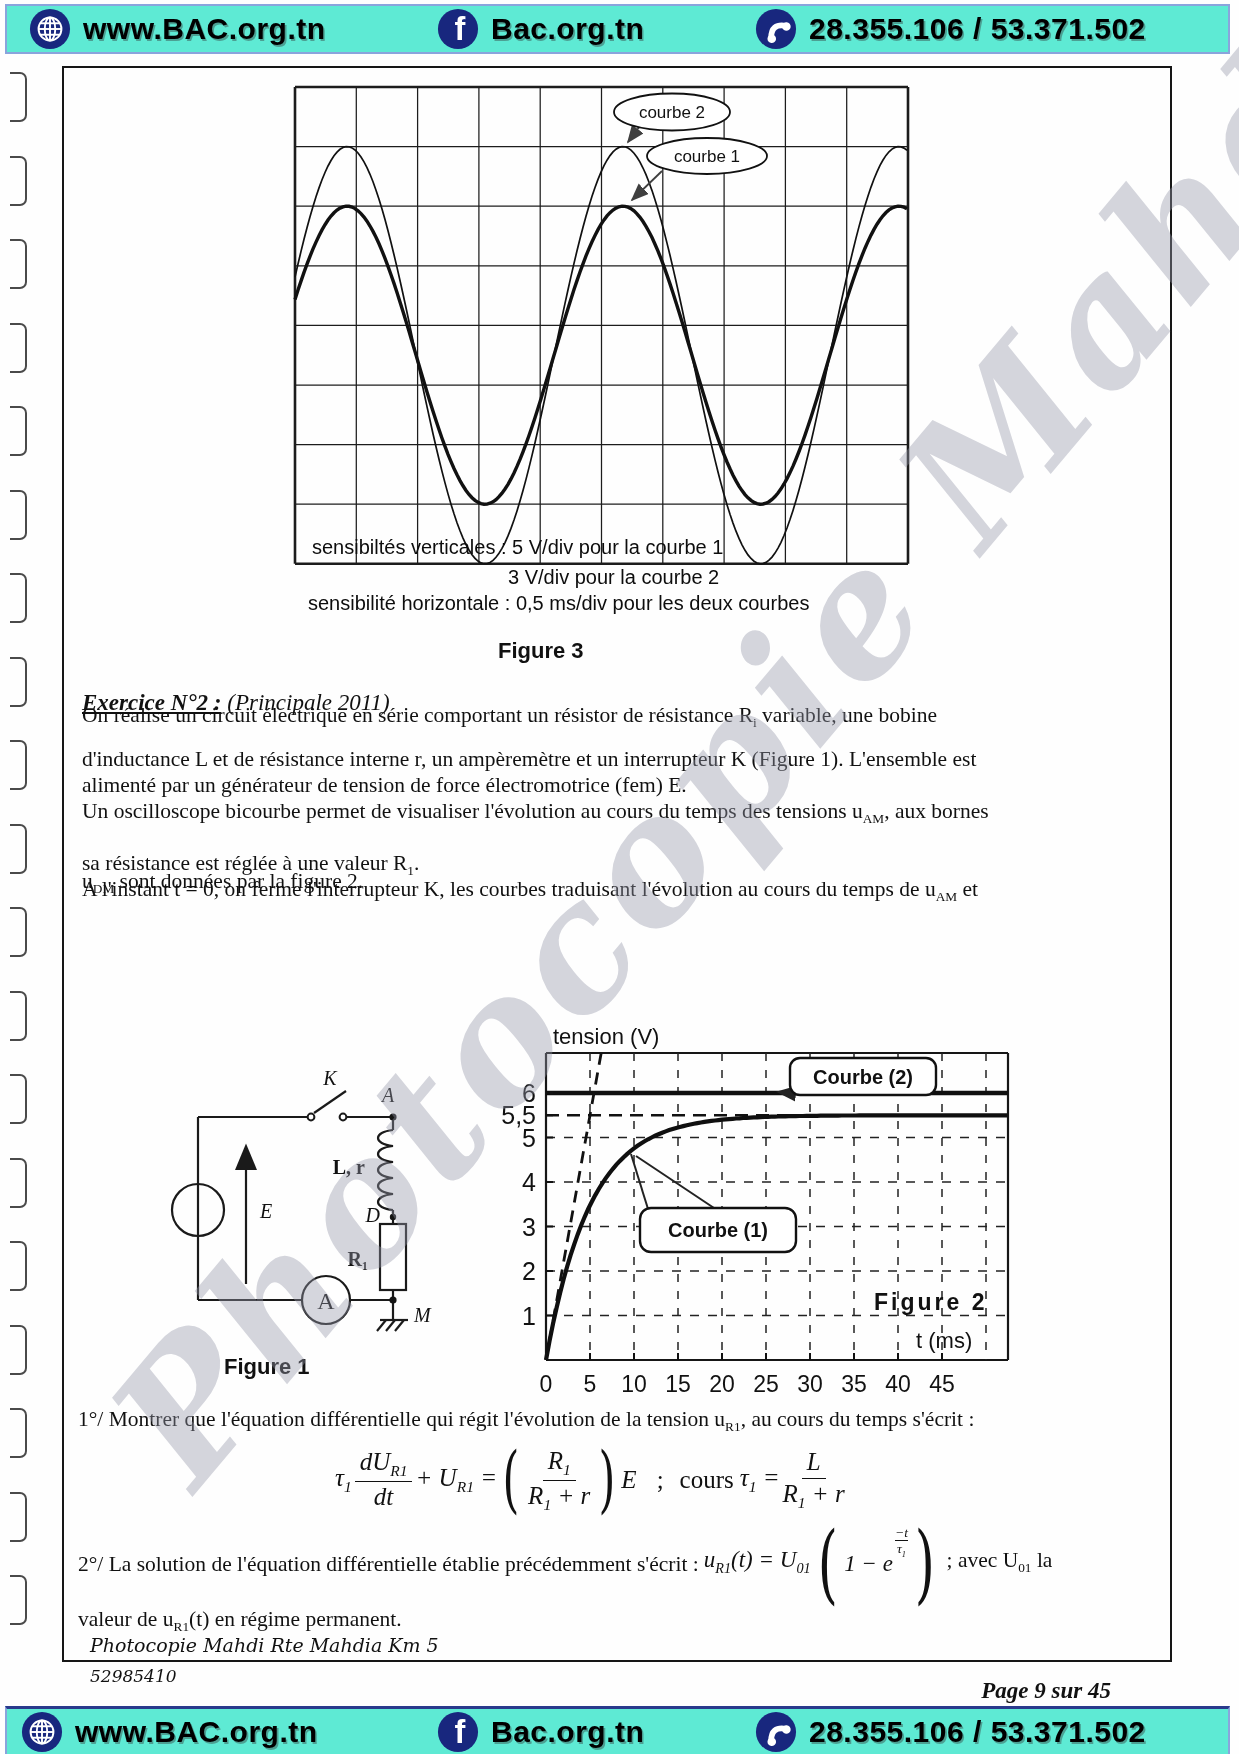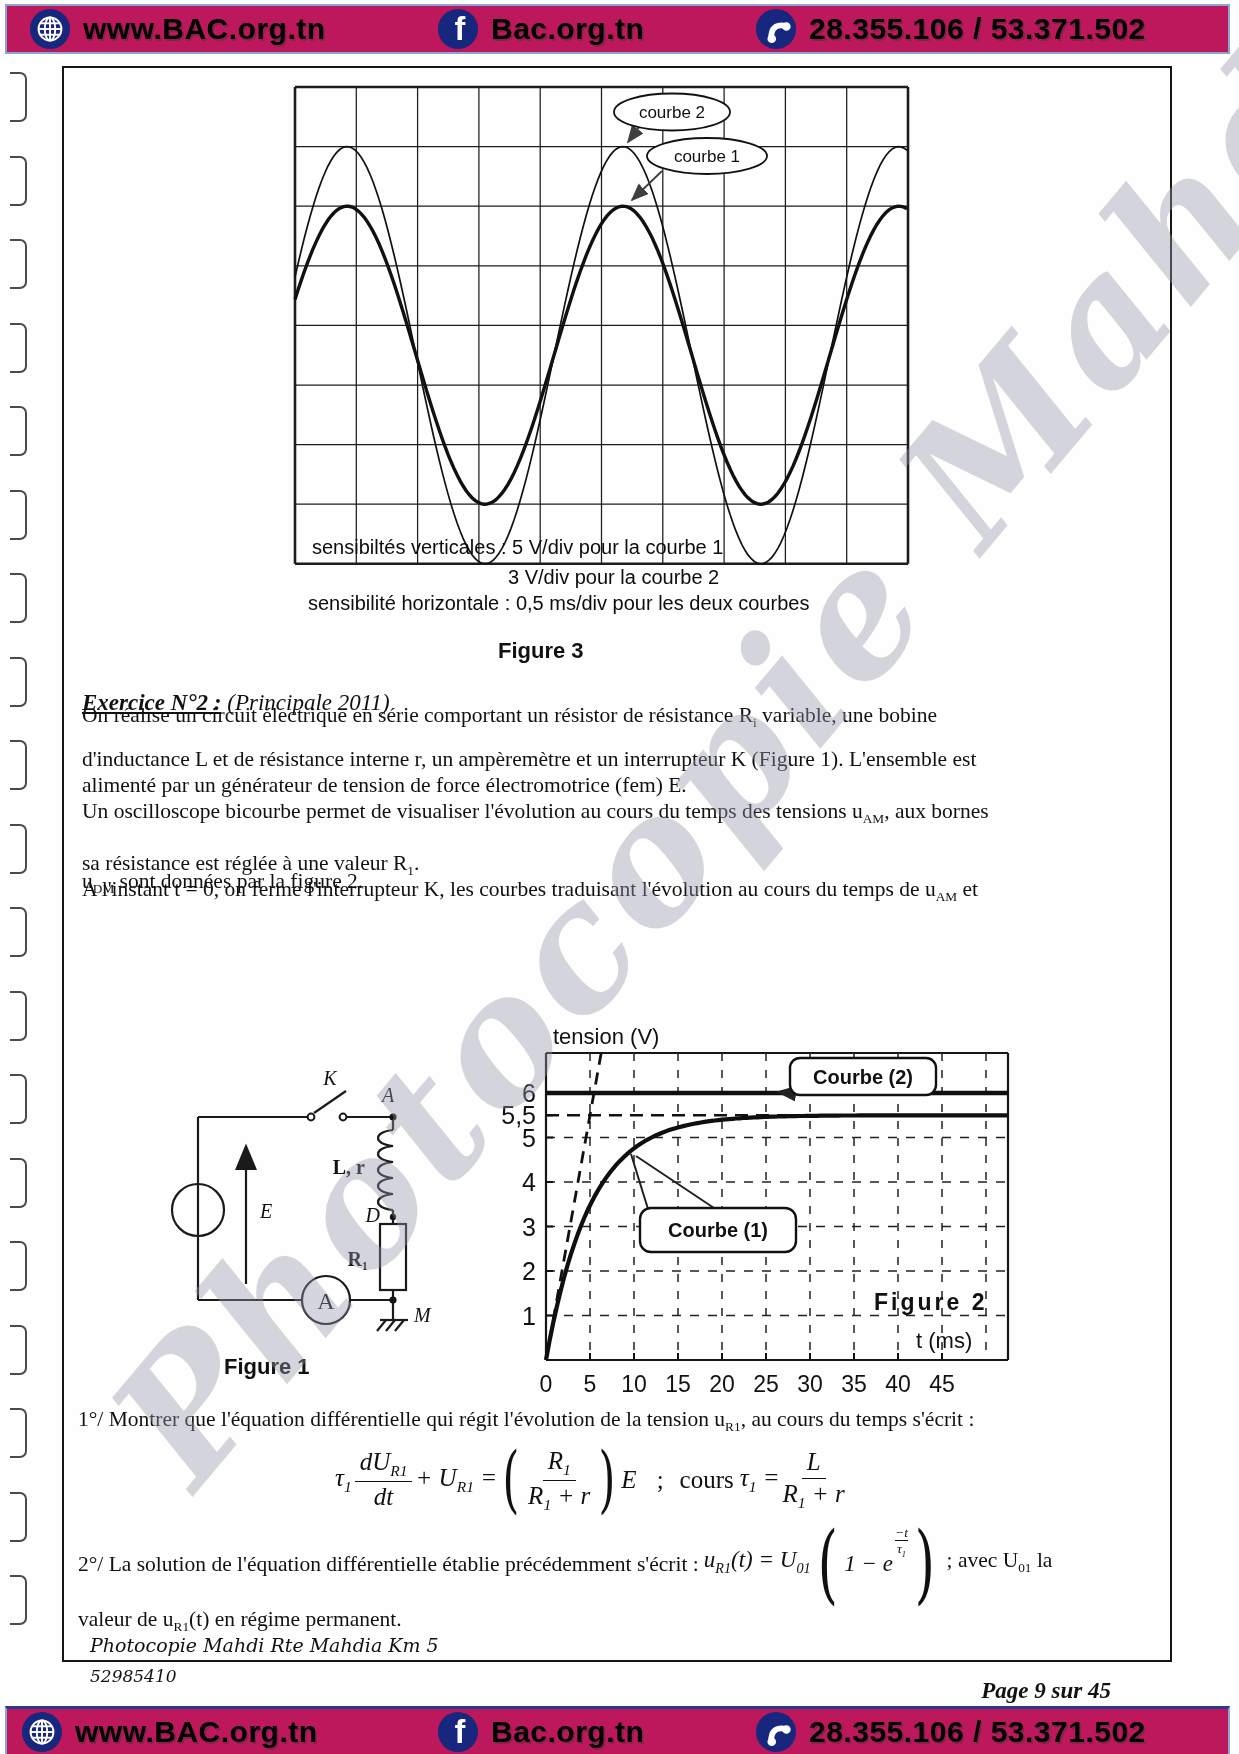--- a/index.html
+++ b/index.html
@@ -1,20 +1,20 @@
 <!DOCTYPE html>
 <html><head>
 <meta charset="utf-8">
 <style>
   html,body{margin:0;padding:0;background:#fff}
   #page{position:relative;width:1239px;height:1754px;background:#fefefe;overflow:hidden;
         font-family:"Liberation Serif",serif;color:#111}
   .t{position:absolute;white-space:nowrap}
   
-  .bar{position:absolute;left:5px;width:1221px;height:46px;background:#be185d;
+  .bar{position:absolute;left:5px;width:1221px;height:46px;background:#5eead4;
        border:2px solid #8aa4dc;}
   .grp{position:absolute;display:flex;align-items:center;gap:12px;top:2px;height:42px}
   .bartxt{font-family:"Liberation Sans",sans-serif;font-weight:bold;font-size:30px;color:#000;
           text-shadow:1.6px 1.6px 0 rgba(50,50,50,.4);letter-spacing:.5px}
   .icn{width:42px;height:42px;display:block}
   
   #content-box{position:absolute;left:62px;top:66px;width:1106px;height:1592px;
                border:2.6px solid #161616}
   .bmark{position:absolute;left:10px;width:15px;height:46px;
          border-top:2px solid #4a4a4a;border-right:2.6px solid #4a4a4a;border-bottom:2px solid #4a4a4a;

